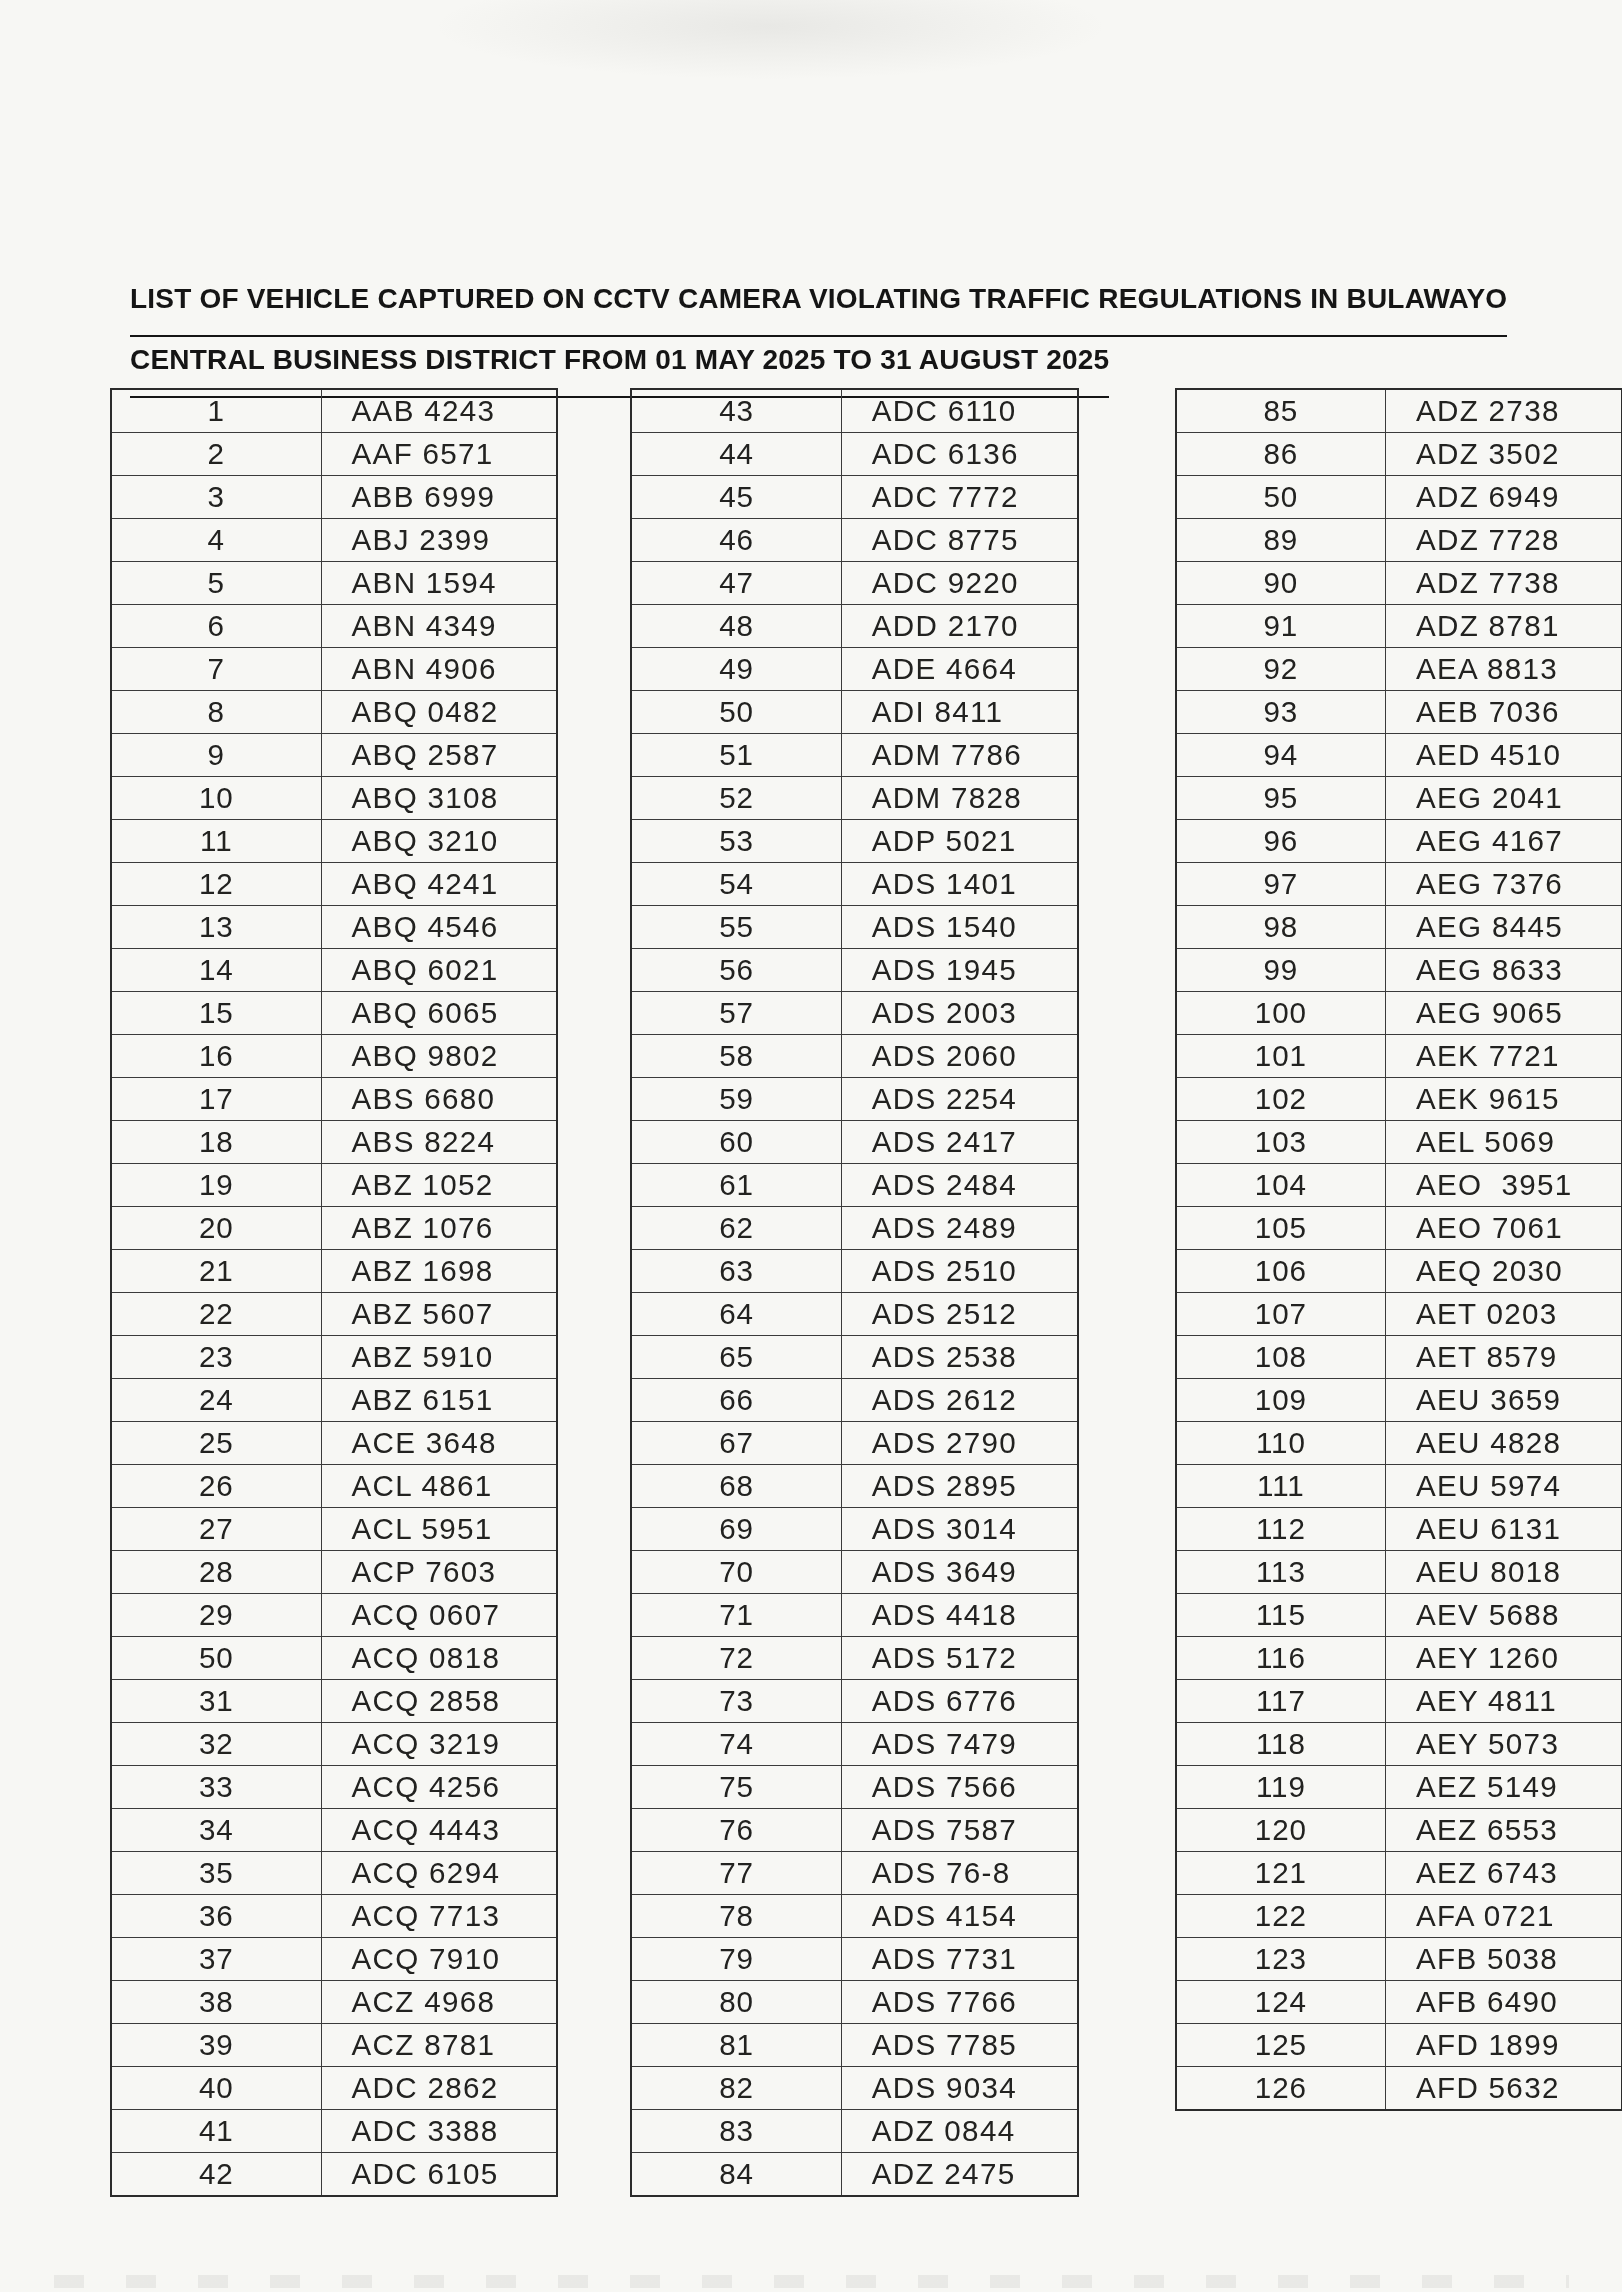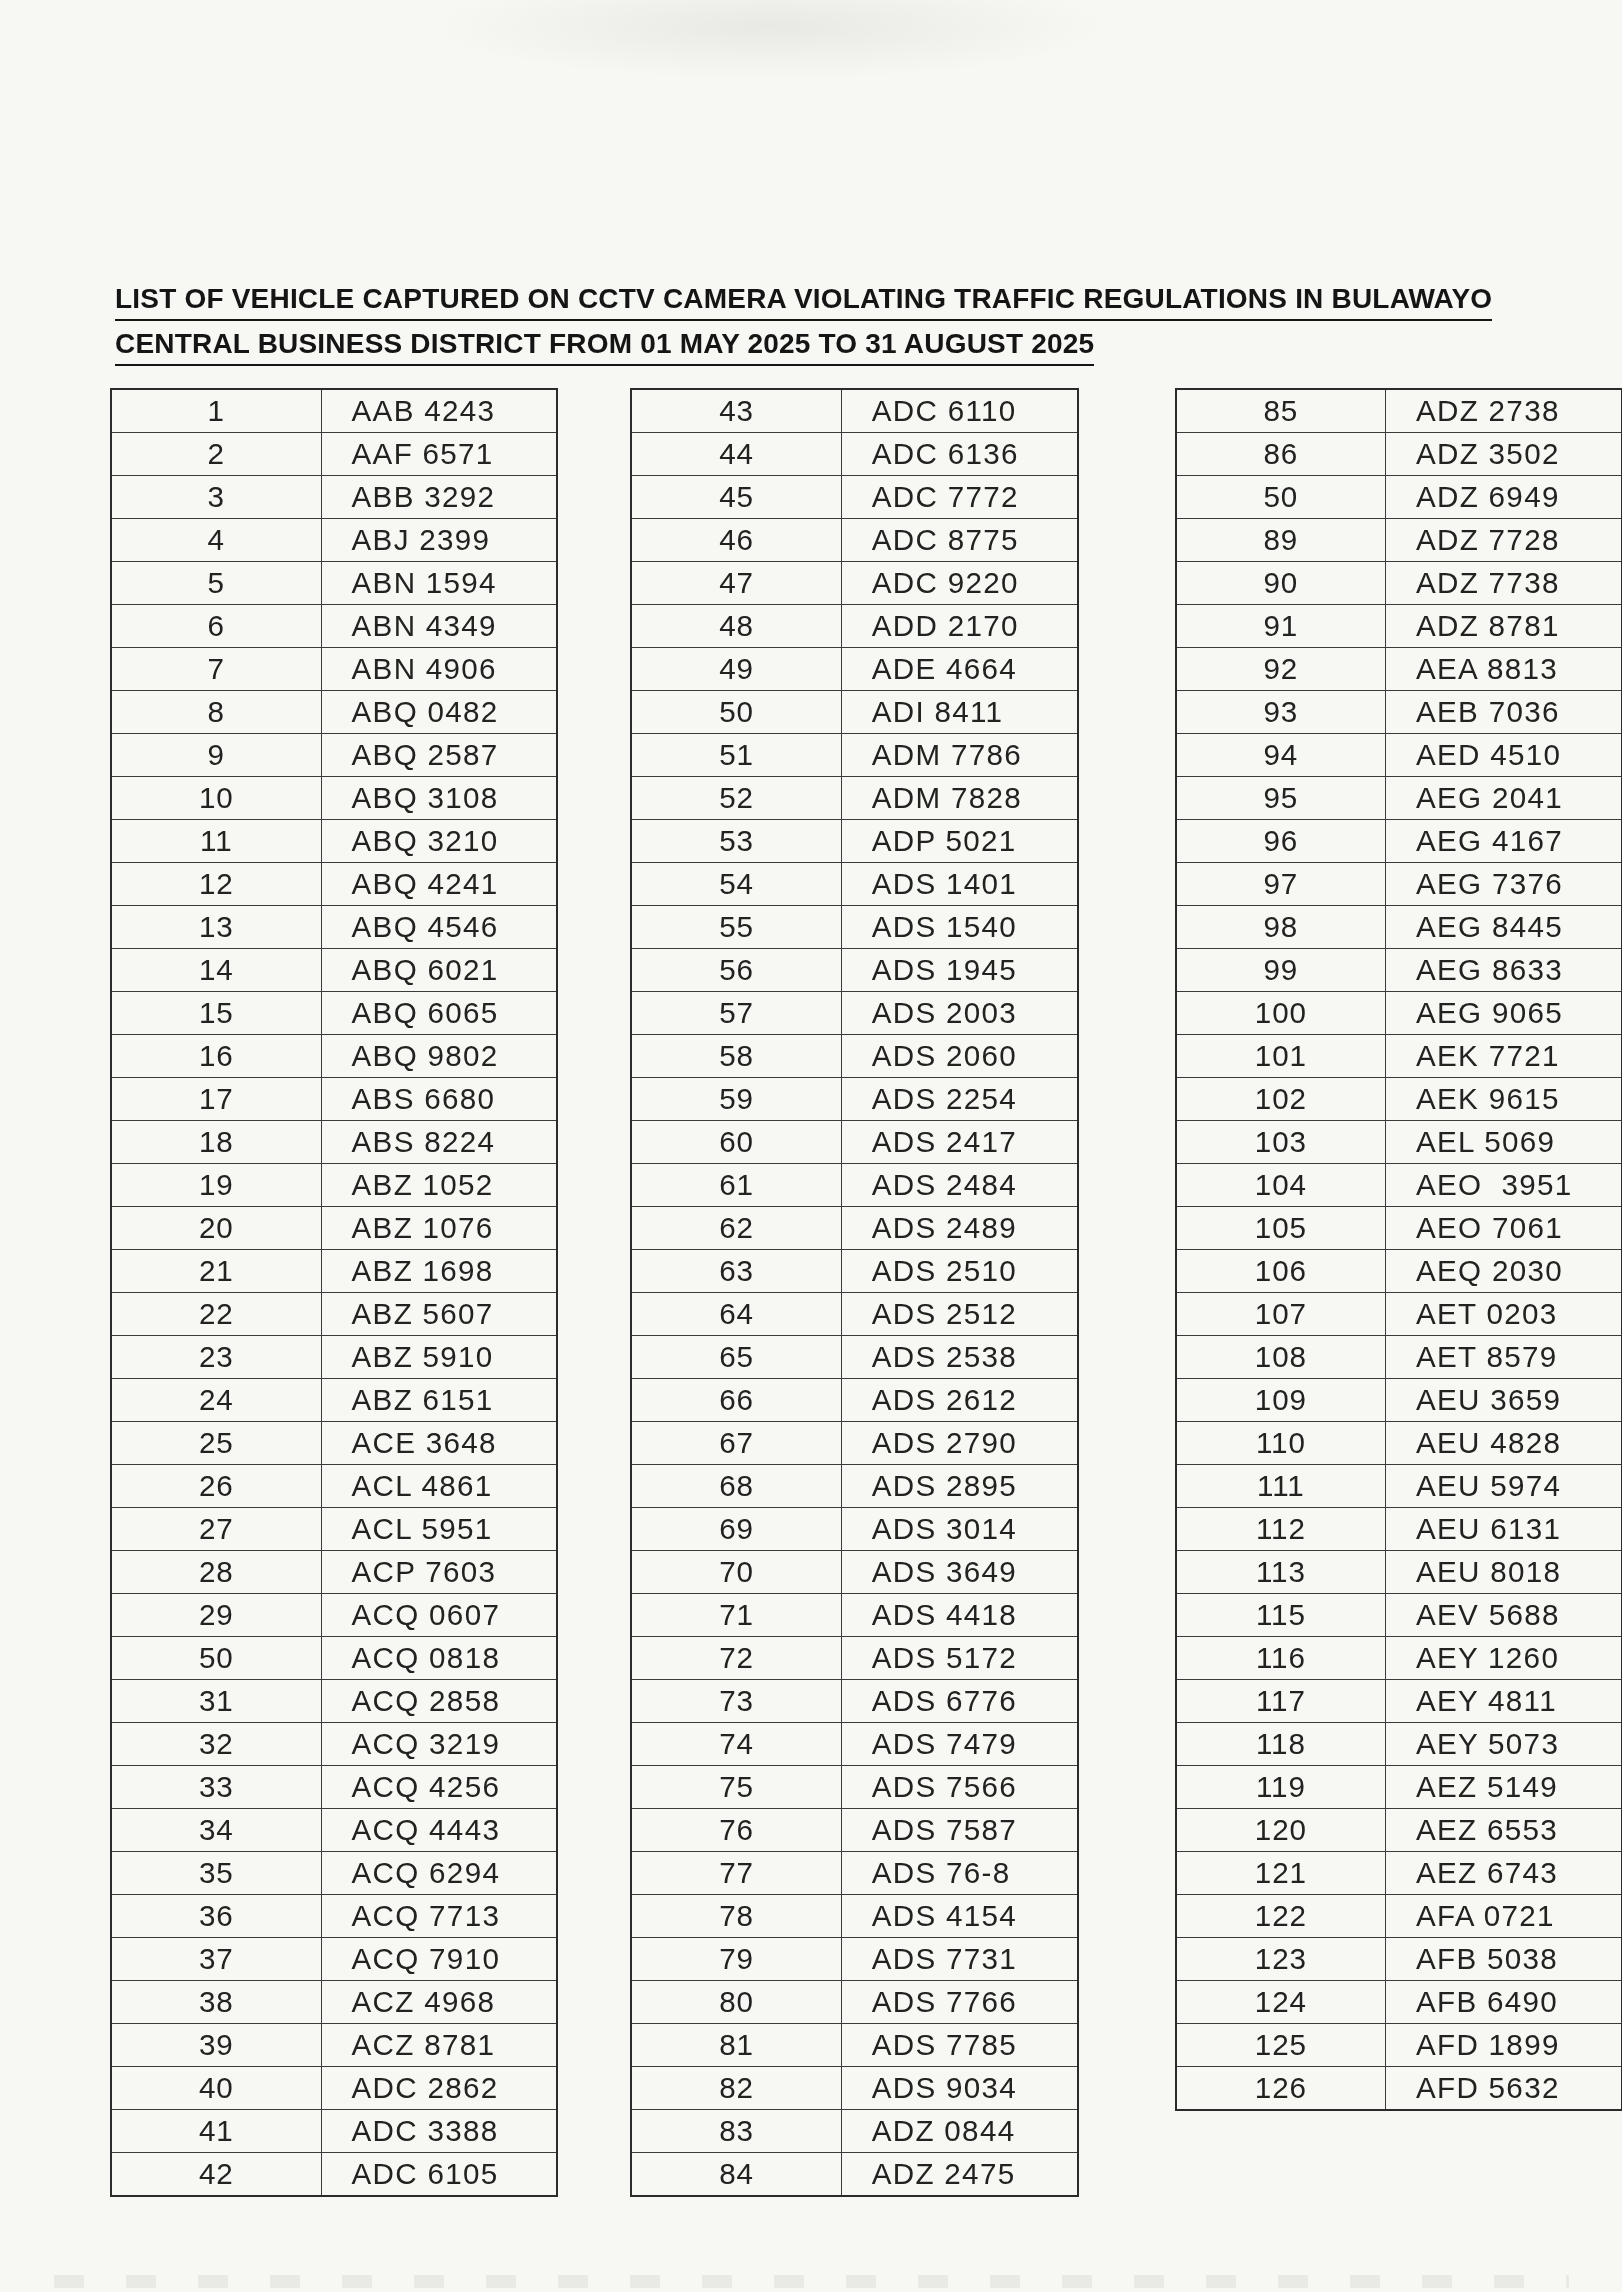--- a/index.html
+++ b/index.html
@@ -36,24 +36,25 @@
     top: 285px;
     font-size: 28px;
     font-weight: bold;
     letter-spacing: 0.2px;
     line-height: 1;
     color: #151515;
   }
   .title .line { display: block; }
   .title .tline {
     display: inline-block;
-    padding-bottom: 6px;
+    padding-bottom: 22px;
     border-bottom: 2.7px solid #151515;
     margin-bottom: 9px;
     white-space: nowrap;
+    margin-left: 15px;
   }
   .tables {
     position: absolute;
     left: 110px;
     top: 388px;
     display: flex;
   }
   table.vtable {
     border-collapse: collapse;
     table-layout: fixed;
@@ -105,21 +106,21 @@
           <tr>
             <td class="num">1</td>
             <td class="plate">AAB 4243</td>
           </tr>
           <tr>
             <td class="num">2</td>
             <td class="plate">AAF 6571</td>
           </tr>
           <tr>
             <td class="num">3</td>
-            <td class="plate">ABB 3292</td>
+            <td class="plate">ABB 6999</td>
           </tr>
           <tr>
             <td class="num">4</td>
             <td class="plate">ABJ 2399</td>
           </tr>
           <tr>
             <td class="num">5</td>
             <td class="plate">ABN 1594</td>
           </tr>
           <tr>

